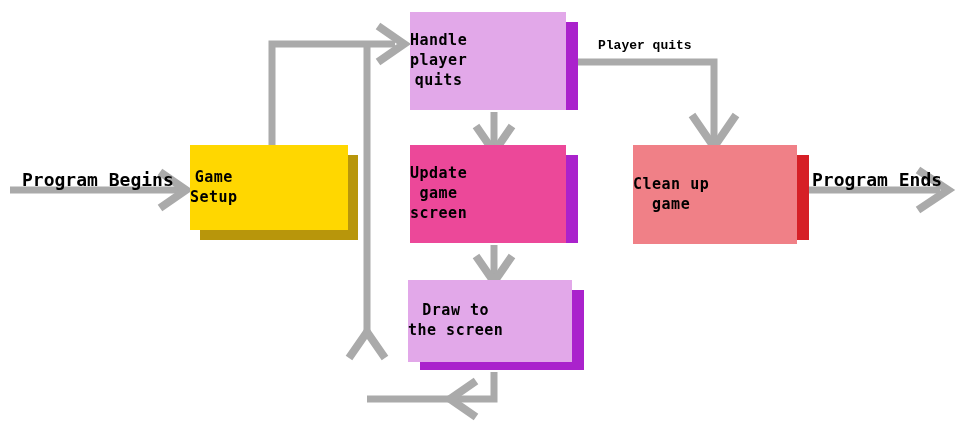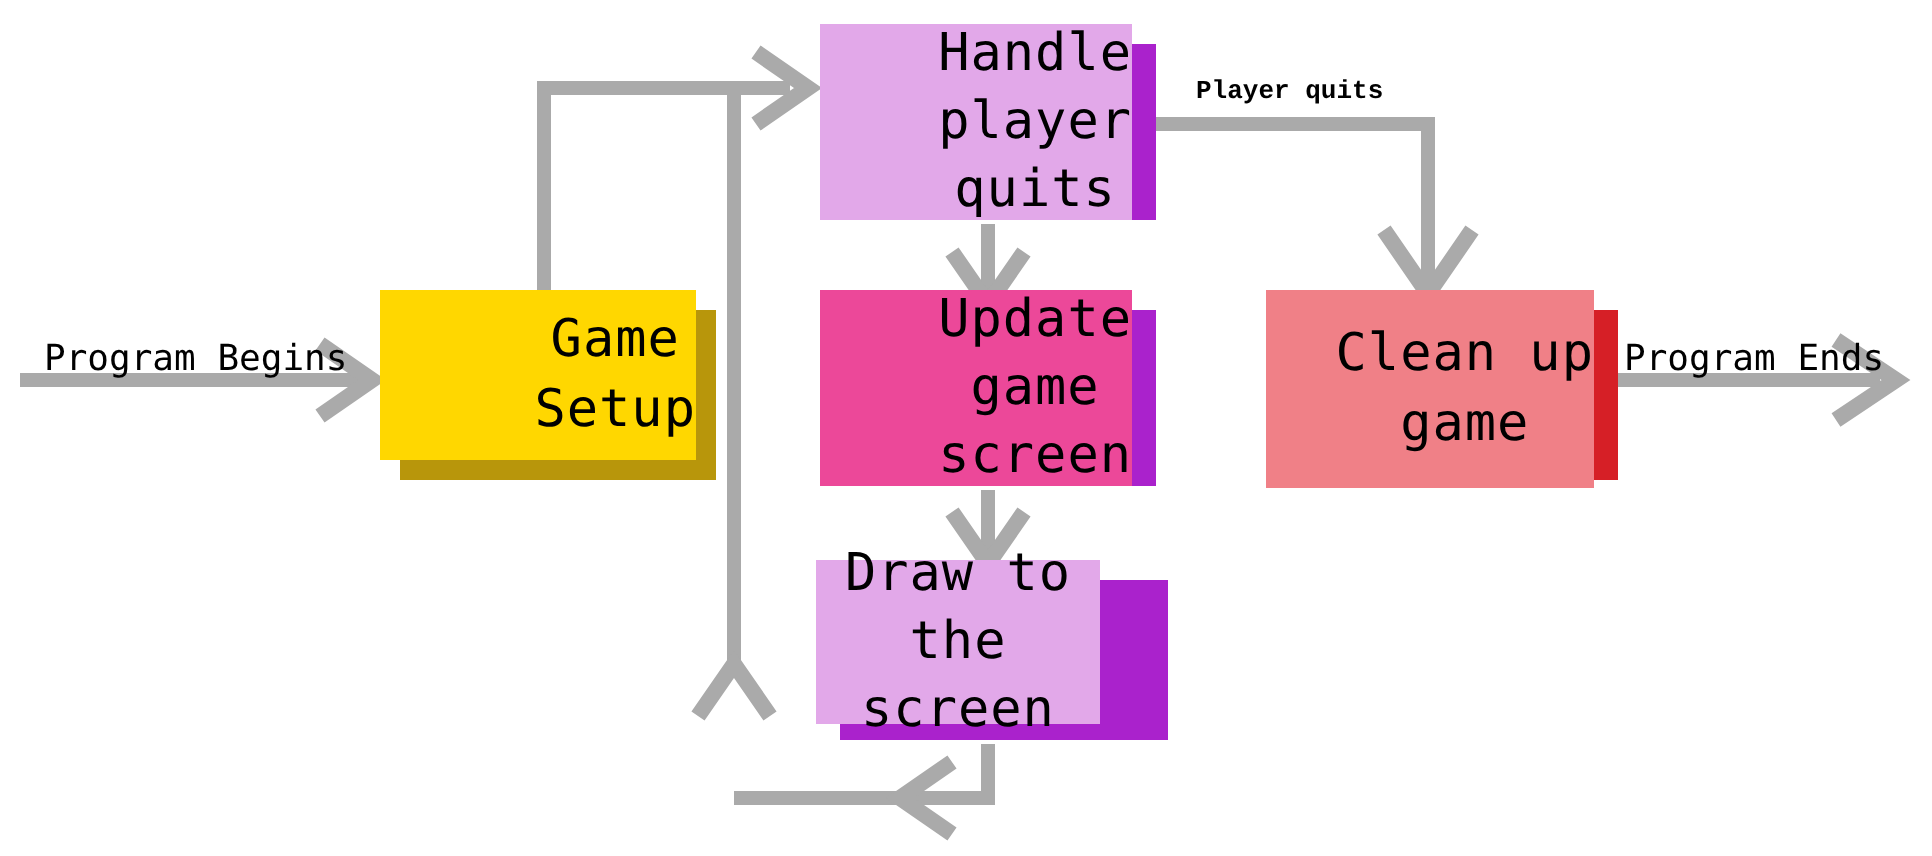--- a/index.html
+++ b/index.html
@@ -20,25 +20,25 @@
     left: 0;
     top: 0;
     width: 966px;
     height: 428px;
   }
   .node {
     position: absolute;
     box-sizing: border-box;
     display: flex;
     align-items: center;
-    justify-content: flex-end;
+    justify-content: flex-start;
     text-align: center;
     font-family: "DejaVu Sans Mono", "Liberation Mono", monospace;
-    font-size: 26px;
-    font-weight: normal;
+    font-size: 15px;
+    font-weight: bold;
     line-height: 1.32;
     color: #000000;
     letter-spacing: 0.5px;
     z-index: 3;
   }
   .node-shadow {
     position: absolute;
     box-sizing: border-box;
     z-index: 2;
   }
@@ -48,21 +48,21 @@
     font-size: 13px;
     font-weight: bold;
     color: #000000;
     white-space: nowrap;
     z-index: 5;
   }
   .io-label {
     position: absolute;
     font-family: "DejaVu Sans Mono", "Liberation Mono", monospace;
     font-size: 18px;
-    font-weight: normal;
+    font-weight: bold;
     color: #000000;
     line-height: 1.38;
     text-align: center;
     white-space: nowrap;
     z-index: 5;
   }
   .node span { display: block; }
 </style>
 </head>
 <body>
@@ -134,21 +134,21 @@
   </div>
 
   <div class="node" style="left:410px; top:145px; width:156px; height:98px; background:#ec4899;">
     <div>
       <span>Update</span>
       <span>game</span>
       <span>screen</span>
     </div>
   </div>
 
-  <div class="node" style="left:408px; top:280px; width:142px; height:82px; background:#E2A8E9;">
+  <div class="node" style="left:408px; top:280px; width:164px; height:82px; background:#E2A8E9;">
     <div>
       <span>Draw to</span>
       <span>the screen</span>
     </div>
   </div>
 
   <div class="node" style="left:633px; top:145px; width:164px; height:99px; background:#F08087;">
     <div>
       <span>Clean up</span>
       <span>game</span>

